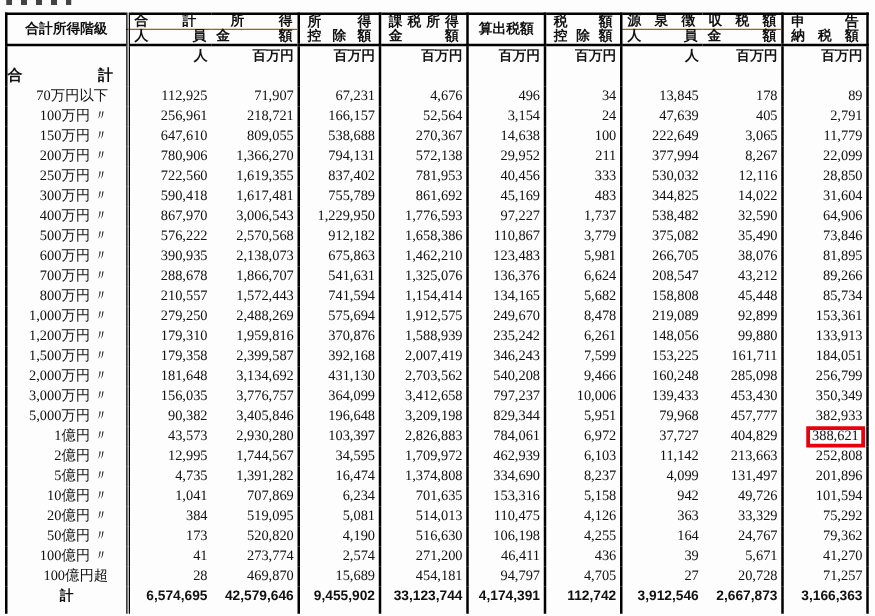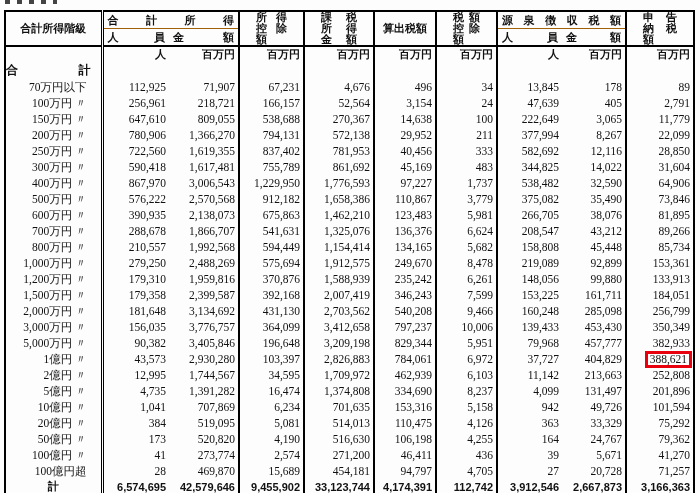--- a/index.html
+++ b/index.html
@@ -16,21 +16,21 @@
   thead tr.sub th{border-top:none;}
   
   .bl{border-left:2px solid #000;} .br{border-right:2px solid #000;}
   .brd{border-right:3px double #000;}
   
   th.grp{border-bottom:1px solid #a16207;height:11px;}
   thead th{border-bottom:2px solid #000;}
   thead tr.sub th{height:11px;}
   th.center{text-align:center;}
   .spread{text-align:justify;text-align-last:justify;padding:0 4px;display:block;}
-  th .line{display:block;text-align:justify;text-align-last:justify;padding:0 16px;line-height:11px;}
+  th .line{display:block;text-align:justify;text-align-last:justify;padding:0 6px;line-height:11px;}
   
   td{font-size:11.5px;}
   tr.units td{font-family:"Liberation Sans","DejaVu Sans",sans-serif;font-weight:bold;
         font-size:11px;text-align:right;padding-right:3px;height:13px;}
   tr.section td{height:14px;}
   td.sec-label{font-family:"Liberation Sans","DejaVu Sans",sans-serif;font-weight:bold;
         font-size:12px;text-align:justify;text-align-last:justify;padding:0 10px 0 0;}
   tr.data td{height:16px;line-height:16px;}
   td.rowlabel{text-align:right;padding-right:14px;font-size:11.5px;}
   td.num{text-align:right;padding-right:3px;white-space:nowrap;}
@@ -176,21 +176,21 @@
           <td class="num br"><span class="v">22,099</span></td>
         </tr>
         <tr class="data">
           <td class="bl brd rowlabel">250万円 〃</td>
           <td class="num"><span class="v">722,560</span></td>
           <td class="num br"><span class="v">1,619,355</span></td>
           <td class="num br"><span class="v">837,402</span></td>
           <td class="num br"><span class="v">781,953</span></td>
           <td class="num br"><span class="v">40,456</span></td>
           <td class="num br"><span class="v">333</span></td>
-          <td class="num"><span class="v">582,692</span></td>
+          <td class="num"><span class="v">530,032</span></td>
           <td class="num br"><span class="v">12,116</span></td>
           <td class="num br"><span class="v">28,850</span></td>
         </tr>
         <tr class="data">
           <td class="bl brd rowlabel">300万円 〃</td>
           <td class="num"><span class="v">590,418</span></td>
           <td class="num br"><span class="v">1,617,481</span></td>
           <td class="num br"><span class="v">755,789</span></td>
           <td class="num br"><span class="v">861,692</span></td>
           <td class="num br"><span class="v">45,169</span></td>
@@ -243,22 +243,22 @@
           <td class="num br"><span class="v">1,325,076</span></td>
           <td class="num br"><span class="v">136,376</span></td>
           <td class="num br"><span class="v">6,624</span></td>
           <td class="num"><span class="v">208,547</span></td>
           <td class="num br"><span class="v">43,212</span></td>
           <td class="num br"><span class="v">89,266</span></td>
         </tr>
         <tr class="data">
           <td class="bl brd rowlabel">800万円 〃</td>
           <td class="num"><span class="v">210,557</span></td>
-          <td class="num br"><span class="v">1,992,568</span></td>
-          <td class="num br"><span class="v">594,449</span></td>
+          <td class="num br"><span class="v">1,572,443</span></td>
+          <td class="num br"><span class="v">741,594</span></td>
           <td class="num br"><span class="v">1,154,414</span></td>
           <td class="num br"><span class="v">134,165</span></td>
           <td class="num br"><span class="v">5,682</span></td>
           <td class="num"><span class="v">158,808</span></td>
           <td class="num br"><span class="v">45,448</span></td>
           <td class="num br"><span class="v">85,734</span></td>
         </tr>
         <tr class="data">
           <td class="bl brd rowlabel">1,000万円 〃</td>
           <td class="num"><span class="v">279,250</span></td>

